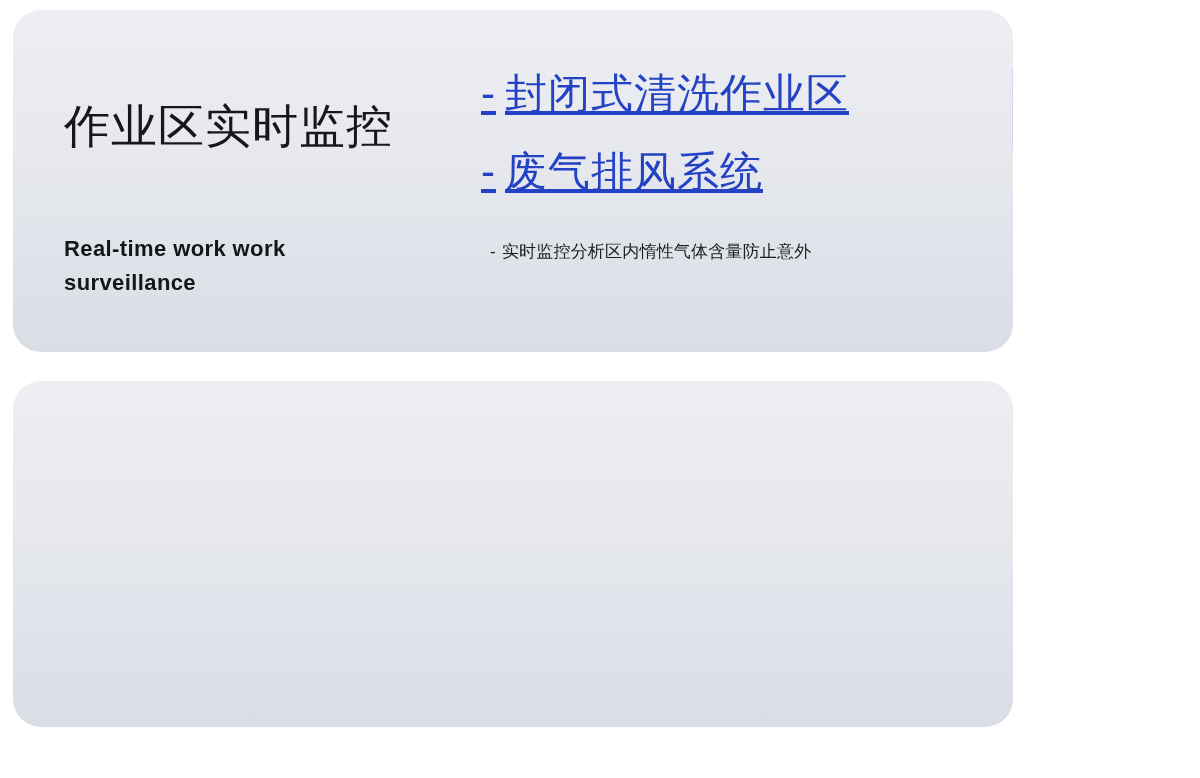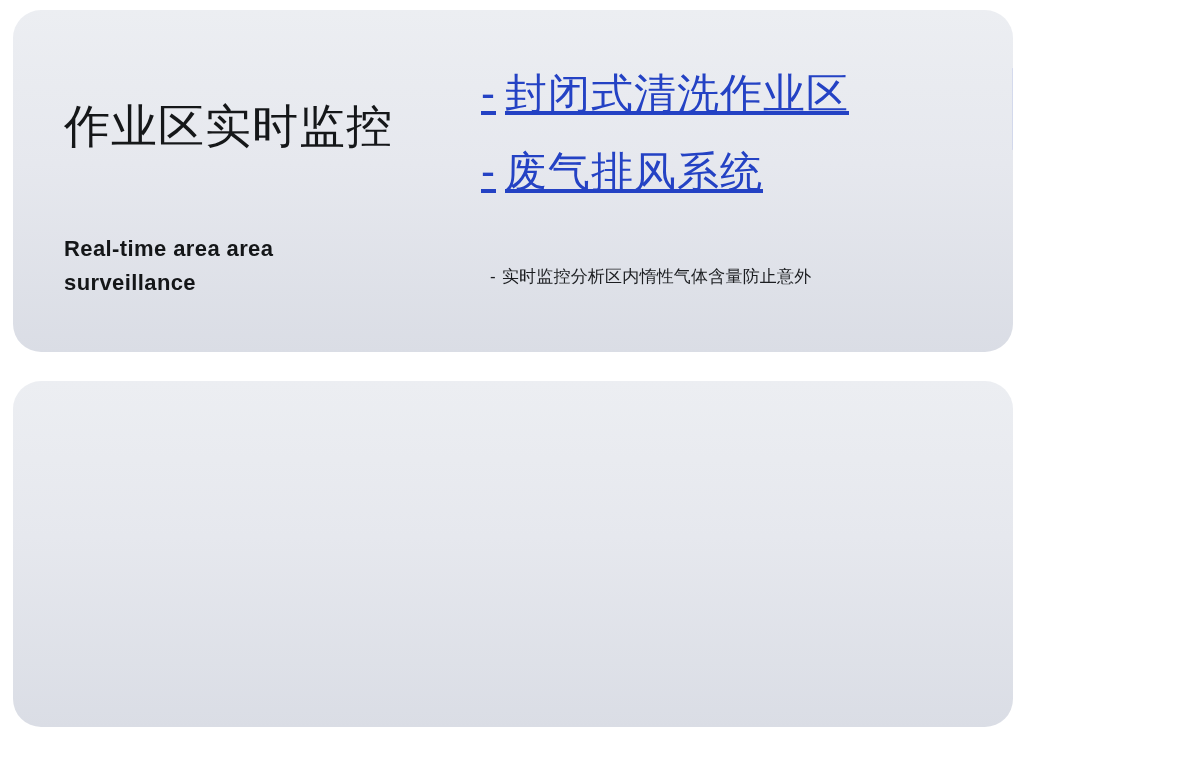--- a/index.html
+++ b/index.html
@@ -84,39 +84,38 @@
     position: absolute;
     left: 477px;
     top: 226px;
   }
   .desc-item {
     color: #1b1d20;
     font-size: 17px;
     line-height: 1.85;
     white-space: nowrap;
     letter-spacing: 0.2px;
-    margin-top: 25px;
   }
   .desc-item .dash { margin-right: 6px; }
 
   
   .icon-slot {
     position: absolute;
     display: block;
   }
   #icon-monitoring { left: 999px; top: 54px;  width: 132px; height: 90px; }
 </style>
 </head>
 <body>
 
 <section class="card" id="card-1">
 
   <div class="left-col">
     <h2 class="cn-title">作业区实时监控</h2>
-    <div class="en-title">Real-time area area surveillance</div>
+    <div class="en-title">Real-time work work surveillance</div>
   </div>
 
   <div class="blue-list">
     <div class="blue-item">
       <span class="dash">-</span><span>封闭式清洗作业区</span>
     </div>
     <div class="blue-item">
       <span class="dash">-</span><span>废气排风系统</span>
     </div>
   </div>

